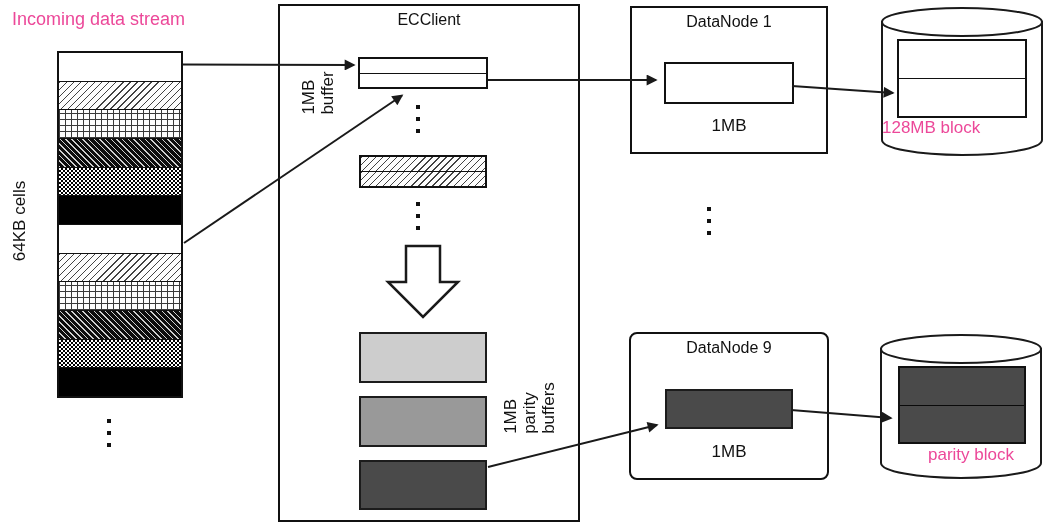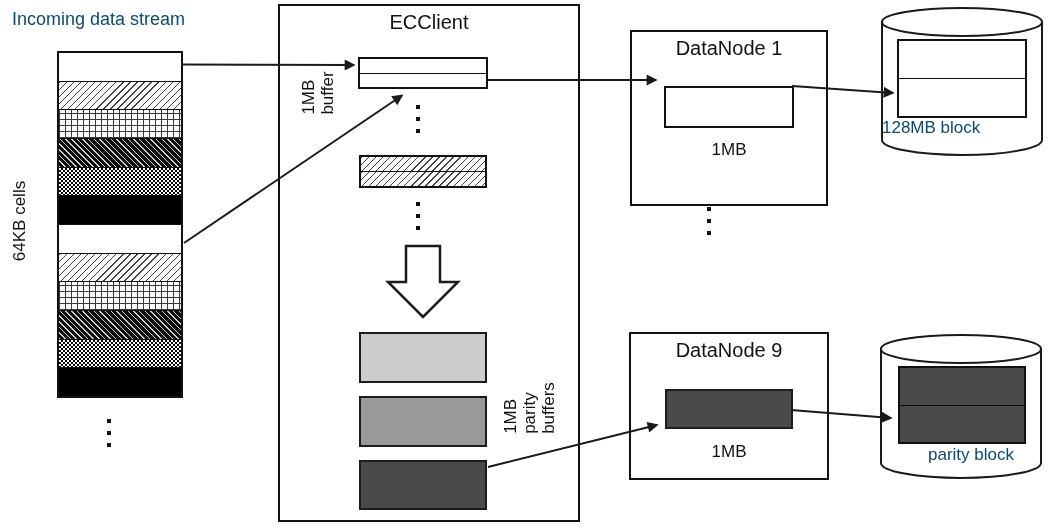--- a/index.html
+++ b/index.html
@@ -1,21 +1,21 @@
 <!DOCTYPE html>
 <html><head>
 <meta charset="utf-8">
 <style>
   html,body{margin:0;padding:0;background:#fff;}
   .canvas{
     position:relative; width:1052px; height:530px; background:#ffffff;
     font-family:"Liberation Sans", sans-serif; color:#111; overflow:hidden;
   }
   .abs{position:absolute;}
-  .lbl{position:absolute; font-size:17px; color:#0c4a6e; white-space:nowrap;}
+  .lbl{position:absolute; font-size:17px; color:#ec4899; white-space:nowrap;}
   .rot{
     position:absolute; transform:translate(-50%,-50%) rotate(-90deg);
     font-size:17px; line-height:1.12; color:#111; white-space:nowrap; text-align:left;
   }
   .center{text-align:left;}
 
   
   #stack{
     left:57px; top:51px; width:126px; height:347px;
     border:2px solid #111; box-sizing:border-box;
@@ -43,21 +43,21 @@
     background-color:#fff;
     background-image:
       linear-gradient(45deg,#000 25%,transparent 25%,transparent 75%,#000 75%,#000),
       linear-gradient(45deg,#000 25%,transparent 25%,transparent 75%,#000 75%,#000);
     background-size:4px 4px;
     background-position:0 0,2px 2px;
   }
 
   
   .box{position:absolute; border:2px solid #111; box-sizing:border-box; background:transparent;}
-  .box .title{position:absolute; top:5px; left:0; width:100%; text-align:center; font-size:20px;}
+  .box .title{position:absolute; top:5px; left:0; width:100%; text-align:center; font-size:16px;}
 
   
   .tworow{position:absolute; border:2px solid #111; box-sizing:border-box; display:flex; flex-direction:column;}
   .tworow .row{flex:1;}
   .tworow .row:first-child{border-bottom:1.5px solid #111;}
   .row-white{background:#fff;}
 
   
   .vdots{position:absolute; transform:translate(-50%,-50%); display:flex; flex-direction:column; gap:8px;}
   .vdots i{display:block; width:4px; height:4px; background:#111;}
@@ -78,23 +78,23 @@
   #dots-ec1{left:418px; top:119px;}
   #hatched{left:359px; top:155px; width:128px; height:33px;}
   #dots-ec2{left:418px; top:216px;}
 
   .parity-rect{position:absolute; left:359px; width:128px; height:51px; border:2px solid #1c1c1c; box-sizing:border-box;}
   #parity1{top:332px;}
   #parity2{top:396px;}
   #parity3{top:460px; height:50px;}
   #lbl-parity{left:530px; top:408px;}
 
-  #dn1-box{left:630px; top:6px; width:198px; height:176px;margin-top:24px;}
+  #dn1-box{left:630px; top:6px; width:198px; height:148px;}
   #dn1-rect{left:32px; top:54px; width:130px; height:42px; border:2px solid #111; box-sizing:border-box; background:#fff; position:absolute;}
-  #dn9-box{left:629px; top:332px; width:200px; height:148px;}
+  #dn9-box{left:629px; top:332px; width:200px; height:148px;border-radius:8px;}
   #dn9-rect{left:34px; top:55px; width:128px; height:40px; border:2px solid #1c1c1c; box-sizing:border-box; position:absolute;}
   .dn-size{position:absolute; top:108px; left:0; width:100%; text-align:center; font-size:17px;}
   #dots-dn{left:709px; top:221px;}
 
   #cyl1-rect{left:897px; top:39px; width:130px; height:79px;}
   #cyl2-rect{left:898px; top:366px; width:128px; height:78px;}
   #cyl2-rect .row:first-child{border-bottom:1.5px solid #0a0a0a;}
   #lbl-cyl1{left:882px; top:118px; width:160px;}
   #lbl-cyl2{left:881px; top:445px; width:160px;padding-left:47px;}
 </style>

